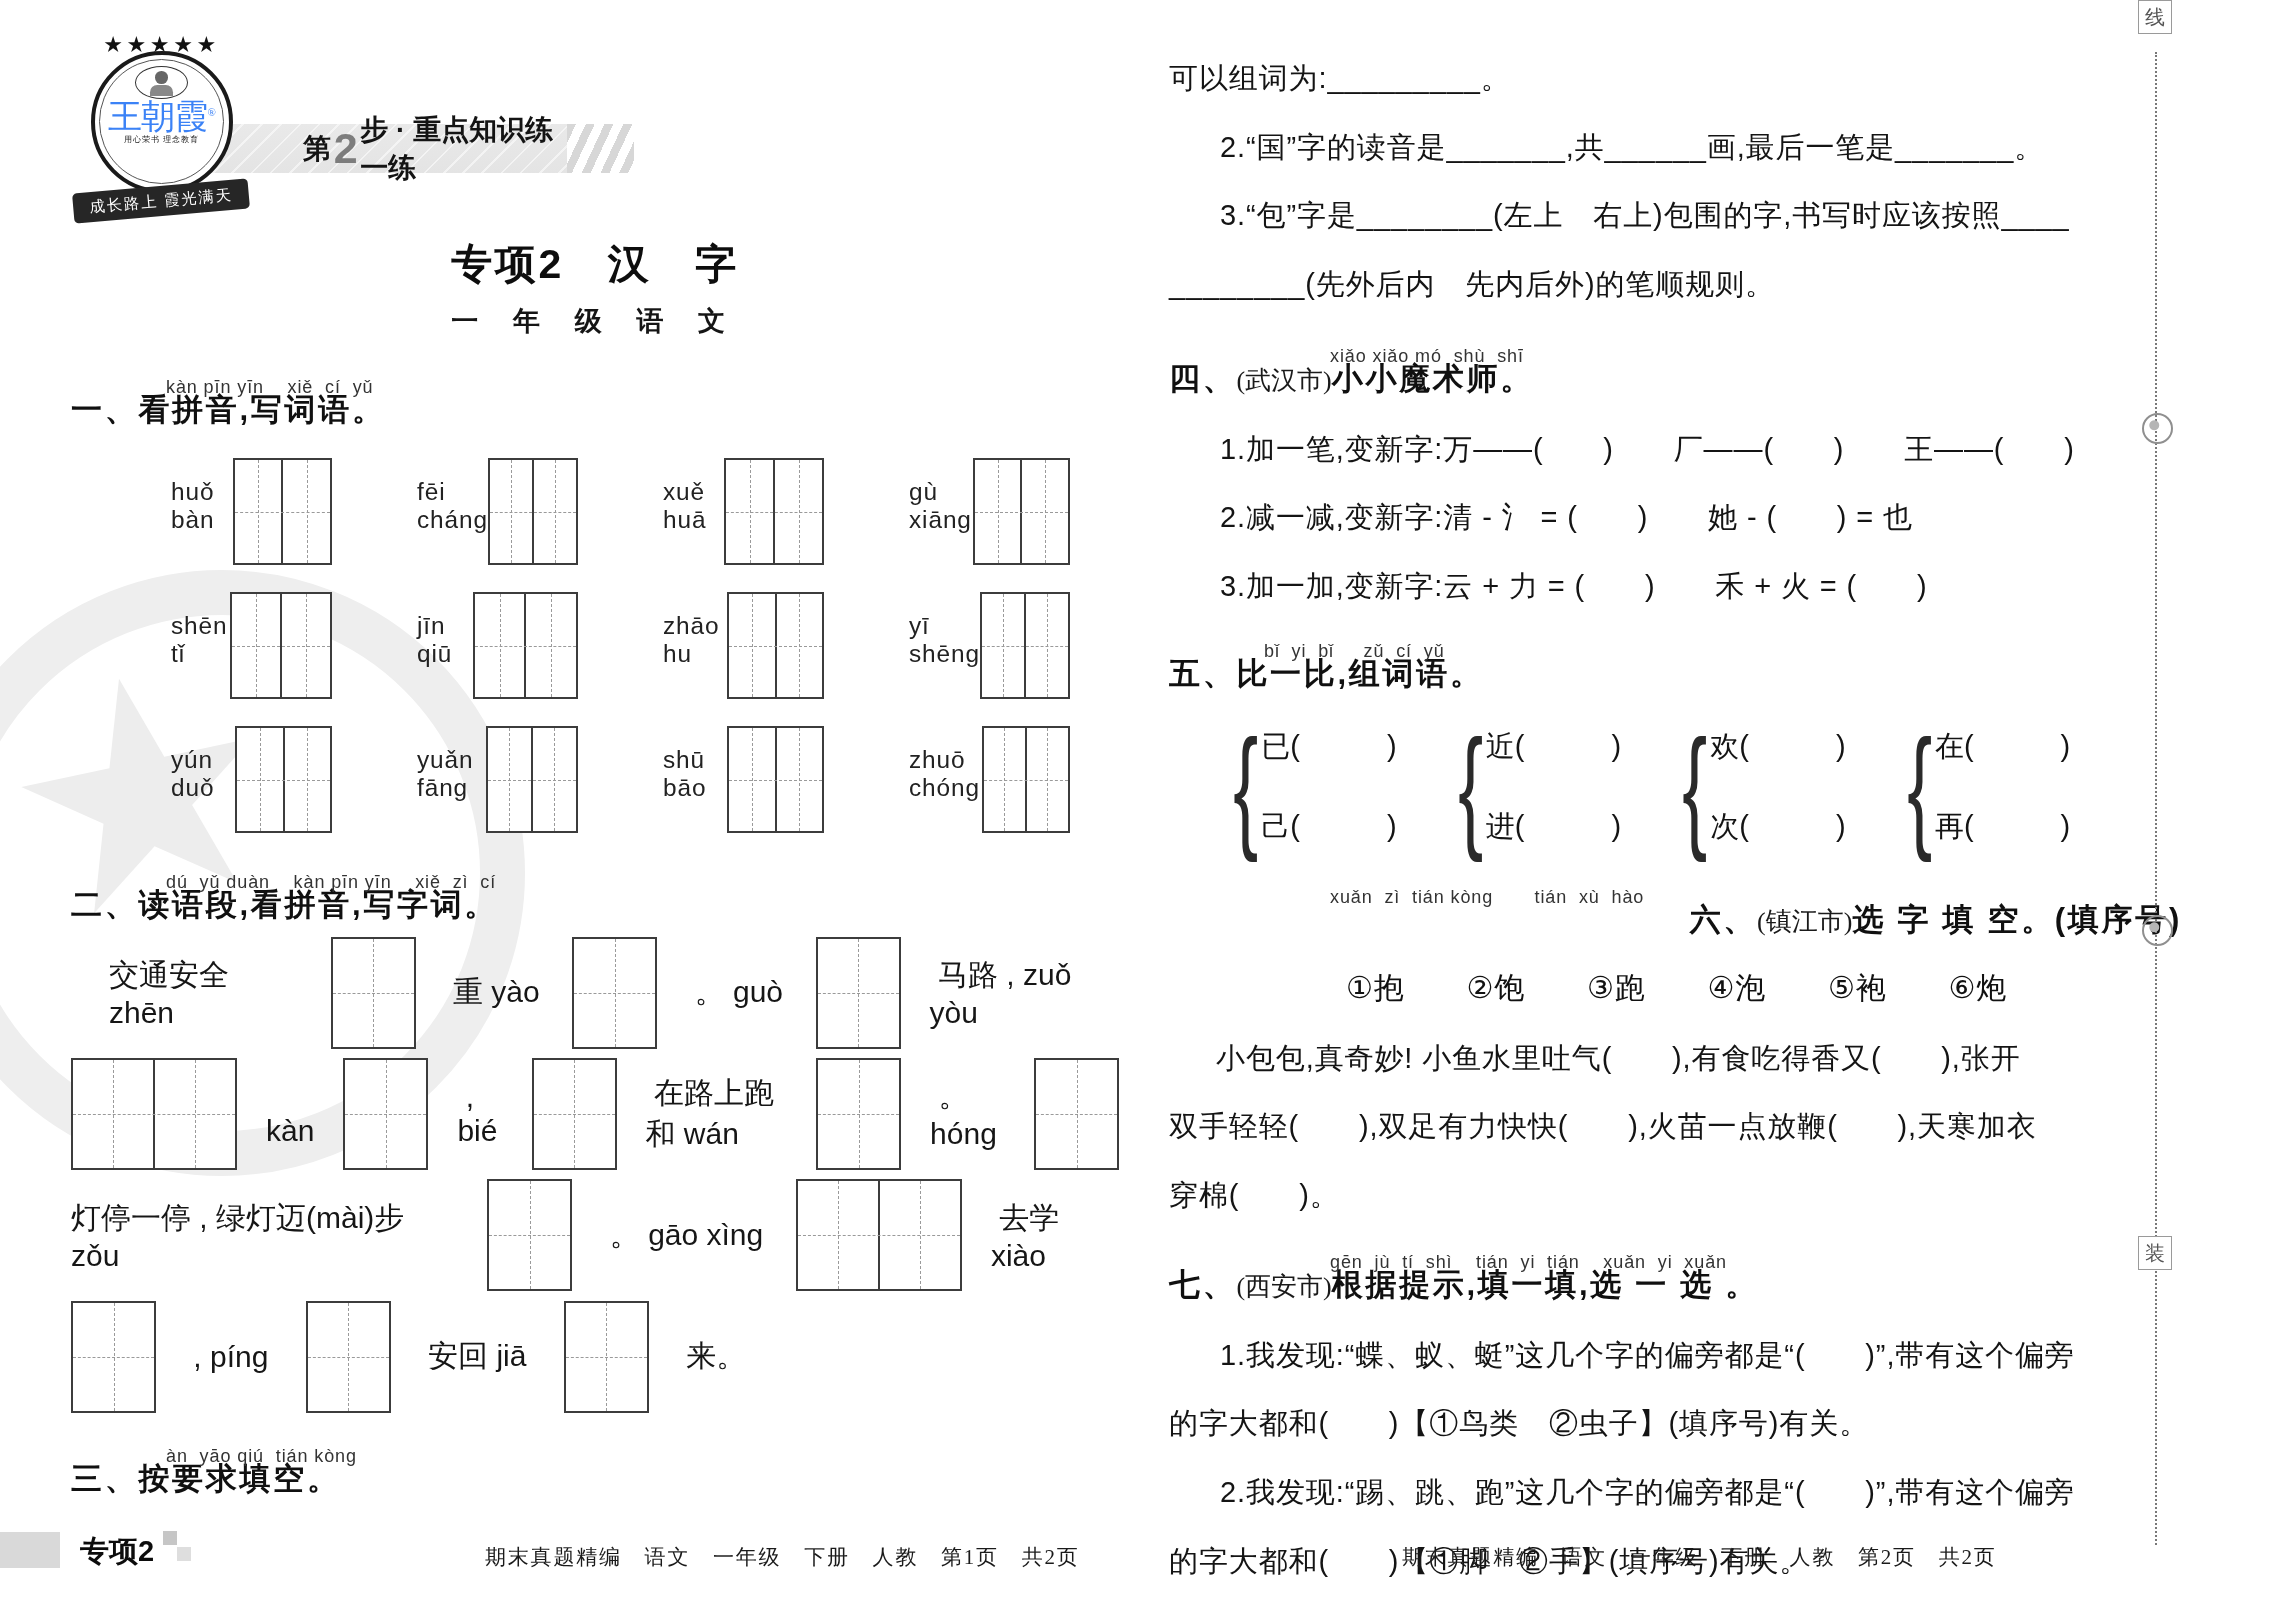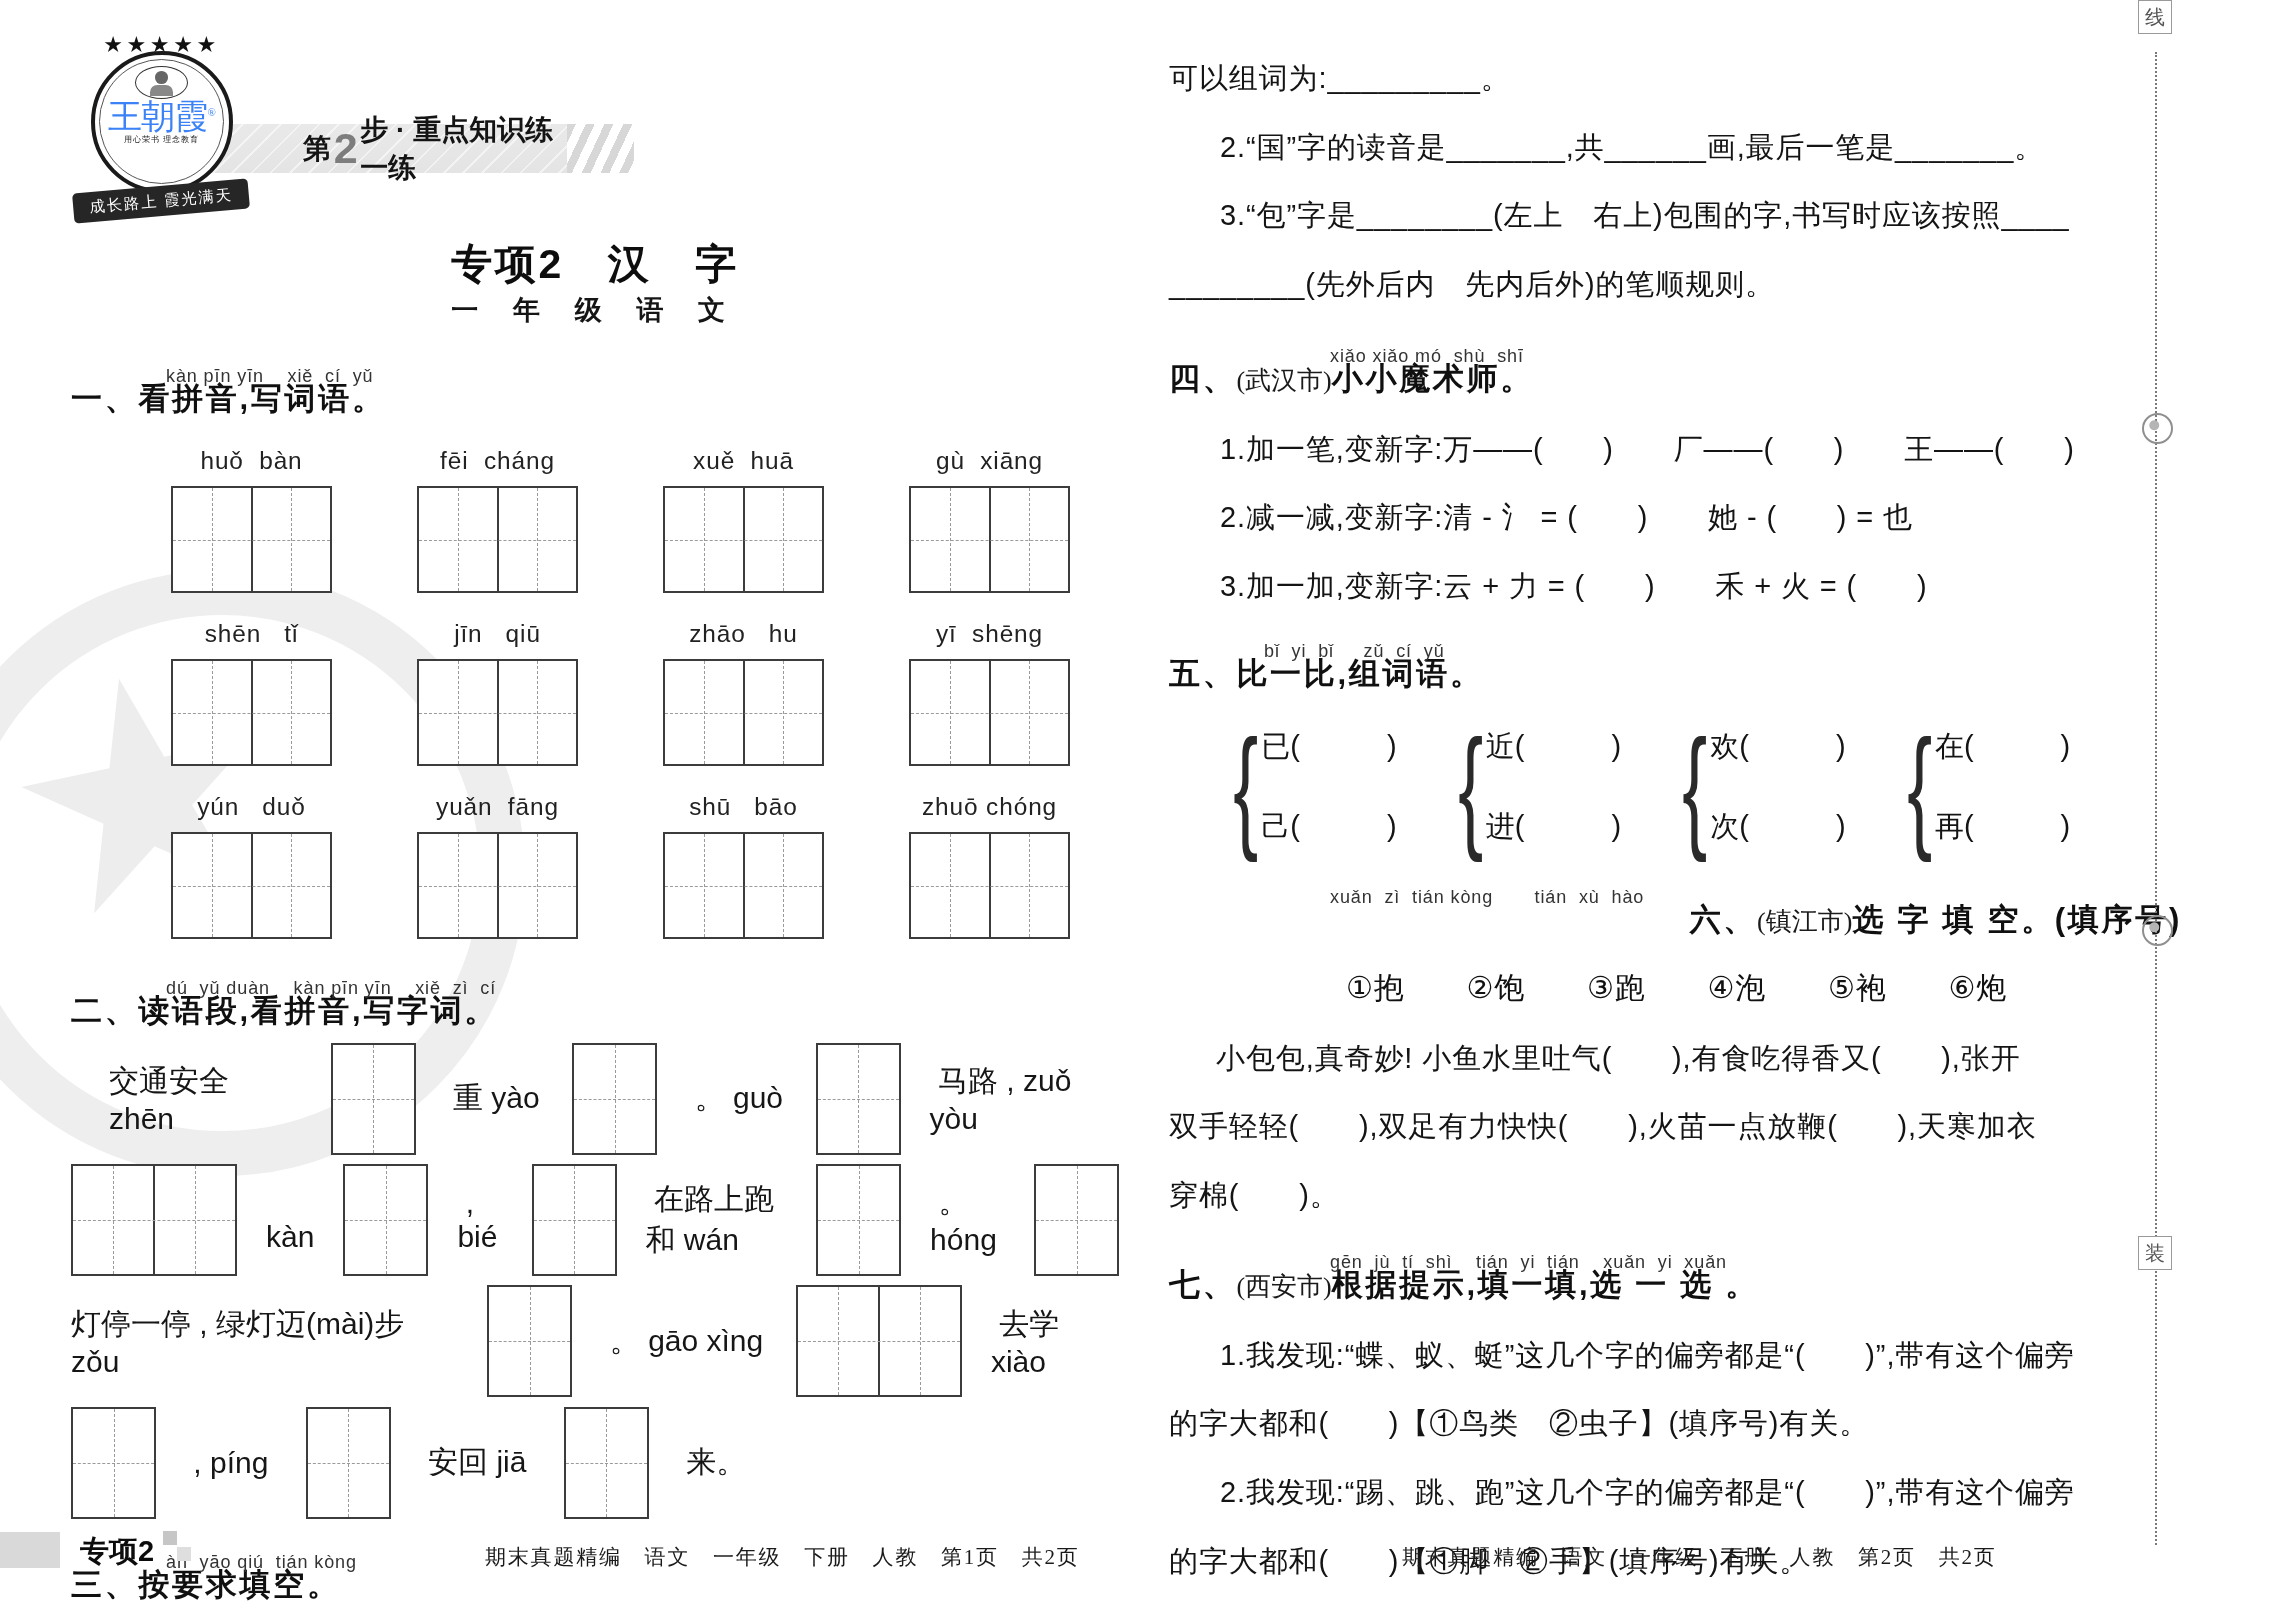--- a/index.html
+++ b/index.html
@@ -41,30 +41,30 @@
     background:linear-gradient(0deg,#e4e4e4,#e9e9e9);}
   .banner::before{content:"";position:absolute;inset:0;
     background:repeating-linear-gradient(135deg,rgba(255,255,255,.55) 0 1.8px,rgba(0,0,0,0) 1.8px 13.6px);}
   .banner span{position:relative;}
   .b-pre,.b-post{font-weight:700;font-size:28px;color:#141414;}
   .b-num{font-weight:700;font-size:43px;color:#7d7d7d;margin:0 2.7px;line-height:1;}
   .banner-stripes{position:absolute;left:496px;top:90px;width:67px;height:49px;
     background:repeating-linear-gradient(115deg,#d7d7d7 0 8.1px,#ffffff 8.1px 17px);}
   
   .title{margin-top:14.5px;text-align:center;font-weight:700;font-size:41px;letter-spacing:2.7px;color:#0d0d0d;}
-  .subtitle{margin-top:0;text-align:center;font-weight:700;font-size:27px;letter-spacing:13.6px;color:#151515;}
+  .subtitle{margin-top:11px;text-align:center;font-weight:700;font-size:27px;letter-spacing:13.6px;color:#151515;}
   
   .sec-head{position:relative;padding-top:27px;margin-top:23.5px;font-size:0;}
   .pinyin{position:absolute;top:15px;font-size:18px;color:#333;letter-spacing:0.9px;}
   .ph-105 .pinyin{left:95px;} .ph-175 .pinyin{left:161px;}
   .h-num,.h-main{font-weight:700;font-size:31px;letter-spacing:2.7px;color:#101010;}
   .h-tag{font-family:"Liberation Serif","DejaVu Serif",serif;font-size:26px;letter-spacing:0;color:#1a1a1a;}
   
   .grid-row{display:flex;padding-left:100px;gap:85px;margin-top:27px;}
-  .grid-unit{width:161px;display:flex;flex-direction:column;align-items:center;}
+  .grid-unit{width:161px;display:flex;flex-direction:row;align-items:center;}
   .pinyin-label{font-size:24.4px;color:#222;margin-bottom:11px;letter-spacing:0.9px;}
   .grid2{display:flex;width:161px;height:107px;border:2.3px solid #3c3c3c;position:relative;box-sizing:border-box;background:#fff;}
   .grid2 .cell{flex:1;position:relative;}
   .grid2 .cell + .cell{border-left:2.3px solid #3c3c3c;}
   .grid2 .cell::before{content:"";position:absolute;left:50%;top:0;bottom:0;border-left:1.4px dashed #9a9a9a;}
   .grid2::after{content:"";position:absolute;left:0;right:0;top:50%;border-top:1.4px dashed #9a9a9a;}
   
   .tok-lines{margin-top:9px;}
   .tok-line{display:flex;align-items:center;min-height:116px;margin-top:5.4px;font-size:30px;color:#161616;gap:29px;}
   .tok-line.first{padding-left:38px;}

